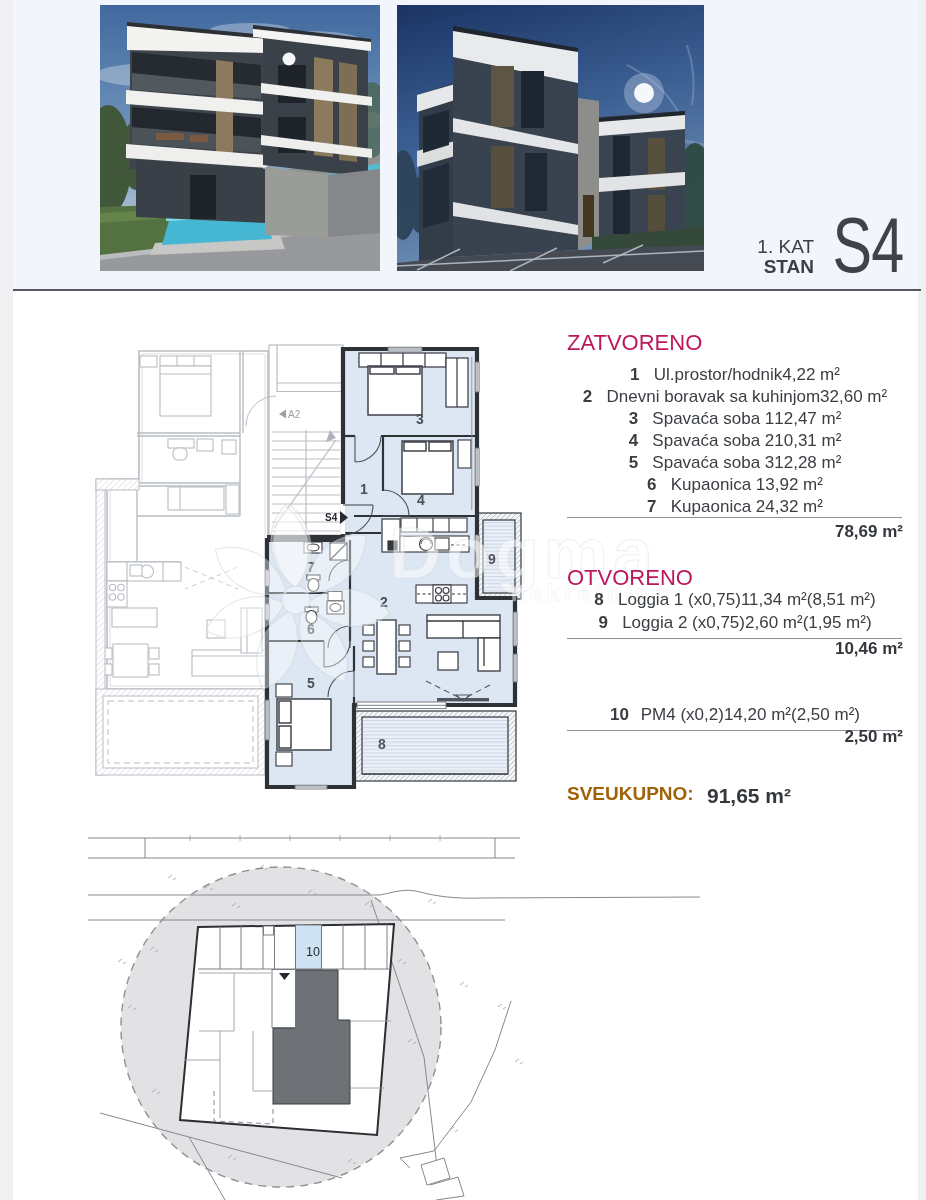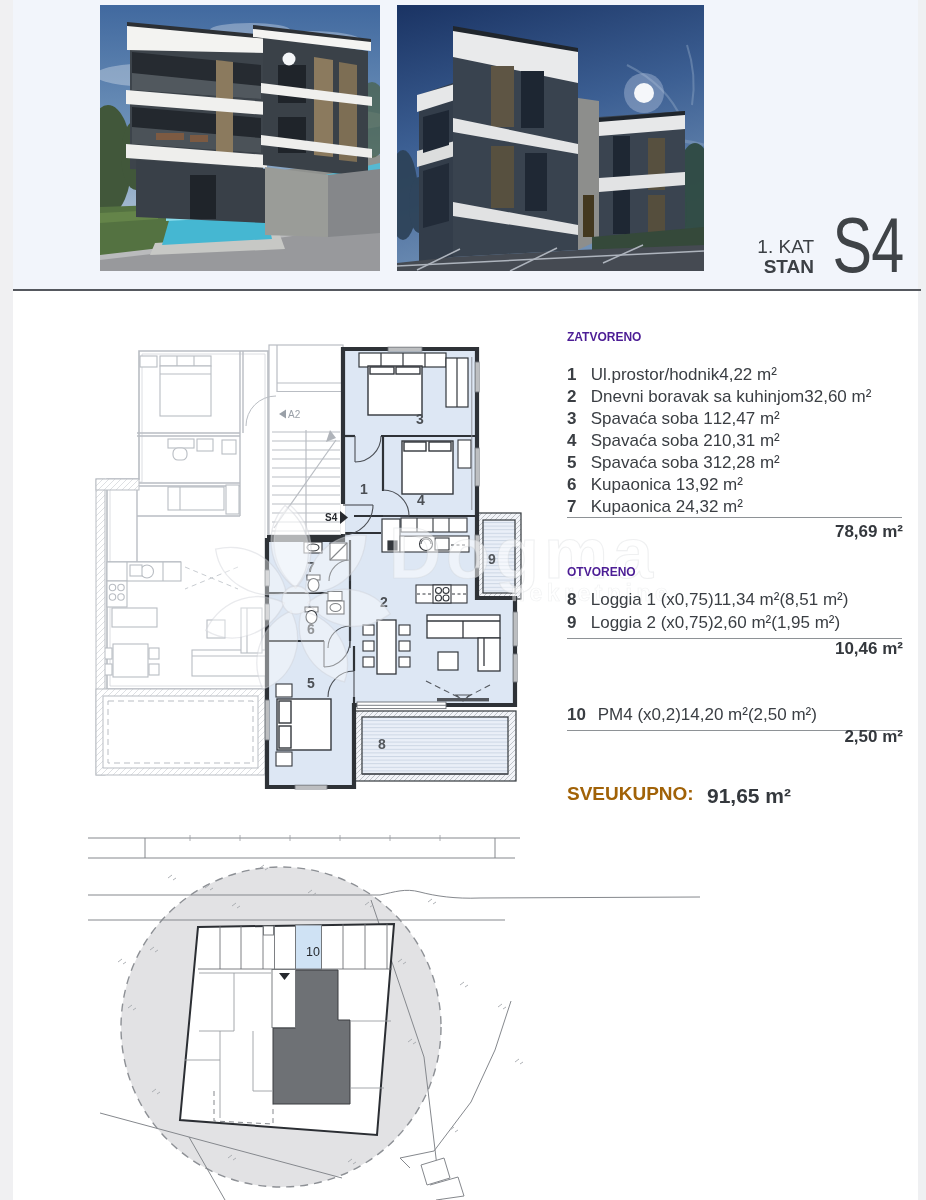--- a/index.html
+++ b/index.html
@@ -1,22 +1,22 @@
 <!DOCTYPE html>
 <html><head>
 <meta charset="utf-8">
 <style>
 html,body{margin:0;padding:0;width:926px;height:1200px;background:#ffffff;font-family:"Liberation Sans",sans-serif;overflow:hidden}
 #page{position:absolute;left:0;top:0;width:926px;height:944px}
 .abs{position:absolute}
-.row{position:absolute;left:567px;width:336px;display:flex;justify-content:flex-start;font-size:17px;color:#3a3e43;white-space:nowrap}
+.row{position:absolute;left:567px;width:336px;display:flex;justify-content:center;font-size:17px;color:#3a3e43;white-space:nowrap}
 .row b{display:inline-block;min-width:19px}
 .hline{position:absolute;left:567px;width:335px;height:1px;background:#8e9296}
 .tot{position:absolute;width:336px;left:567px;text-align:right;font-weight:bold;font-size:17px;color:#34383d}
-.hdr{position:absolute;left:567px;font-weight:bold;font-size:12px;color:#4c1d95}
+.hdr{position:absolute;left:567px;font-weight:normal;font-size:22px;color:#be185d}
 </style>
 </head>
 <body>
 <div id="page">
 
 <div class="abs" style="left:0;top:0;width:926px;height:291px;background:#f2f5fb"></div>
 
 <div class="abs" style="left:918px;top:0;width:8px;height:1200px;background:#eff0f2"></div>
 
 <div class="abs" style="left:0;top:0;width:13px;height:1200px;background:#f0f0f2"></div>

